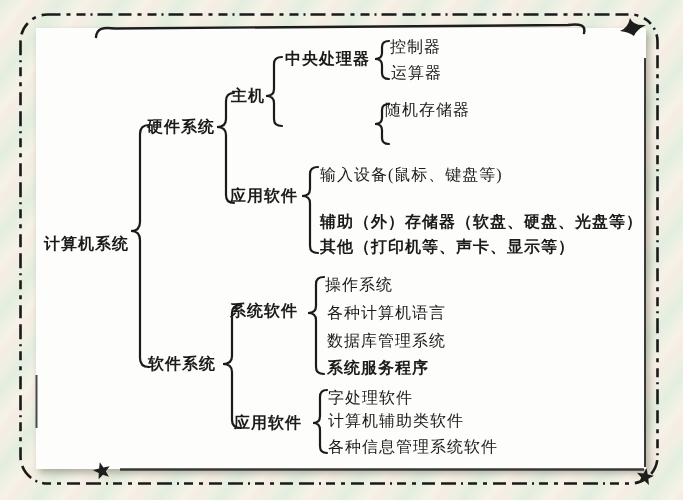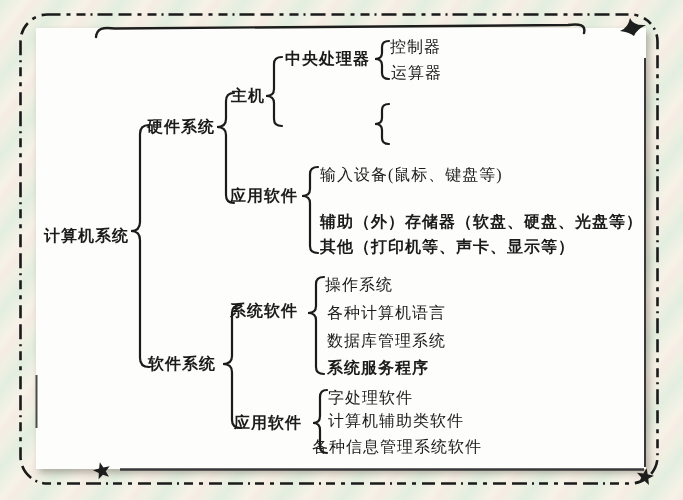--- a/index.html
+++ b/index.html
@@ -50,38 +50,39 @@
       <path d="M282,57 Q274,57 274,64 L274,89 Q274,96 266,96 Q274,96 274,103 L274,119 Q274,126 282,126"></path>
       <path d="M389,41 Q382,41 382,47 L382,53 Q382,59 375,59 Q382,59 382,65 L382,73 Q382,79 389,79"></path>
       <path d="M389,104 Q382,104 382,110 L382,118 Q382,124 375,124 Q382,124 382,130 L382,138 Q382,144 389,144"></path>
       <path d="M318,167 Q310,167 310,174 L310,189 Q310,196 302,196 Q310,196 310,203 L310,246 Q310,253 318,253"></path>
       <path d="M241,305 Q232,305 232,313 L232,356 Q232,364 223,364 Q232,364 232,372 L232,420 Q232,428 241,428"></path>
       <path d="M324,277 Q316,277 316,284 L316,306 Q316,313 308,313 Q316,313 316,320 L316,367 Q316,374 324,374"></path>
       <path d="M327,390 Q320,390 320,397 L320,416 Q320,423 313,423 Q320,423 320,430 L320,446 Q320,453 327,453"></path>
     </g>
   </svg>
 
-  <div class="lbl b" style="left:44px;top:226px">计算机系统</div>
+  <div class="lbl b" style="left:44px;top:234px">计算机系统</div>
 
   <div class="lbl b" style="left:147px;top:117px">硬件系统</div>
   <div class="lbl b" style="left:231px;top:86px">主机</div>
   <div class="lbl b" style="left:285px;top:49px">中央处理器</div>
   <div class="lbl" style="left:390px;top:37px">控制器</div>
   <div class="lbl" style="left:391px;top:63px">运算器</div>
+  <div class="lbl" style="left:385px;top:100px">随机存储器</div>
 
   <div class="lbl b" style="left:230px;top:186px">应用软件</div>
   <div class="lbl" style="left:320px;top:165px">输入设备(鼠标、键盘等)</div>
   <div class="lbl b" style="left:320px;top:212px">辅助（外）存储器（软盘、硬盘、光盘等）</div>
   <div class="lbl b" style="left:320px;top:237px">其他（打印机等、声卡、显示等）</div>
 
   <div class="lbl b" style="left:148px;top:354px">软件系统</div>
   <div class="lbl b" style="left:230px;top:301px">系统软件</div>
   <div class="lbl" style="left:325px;top:275px">操作系统</div>
   <div class="lbl" style="left:327px;top:303px">各种计算机语言</div>
   <div class="lbl" style="left:327px;top:331px">数据库管理系统</div>
   <div class="lbl b" style="left:327px;top:358px">系统服务程序</div>
 
   <div class="lbl b" style="left:234px;top:413px">应用软件</div>
   <div class="lbl" style="left:328px;top:388px">字处理软件</div>
   <div class="lbl" style="left:328px;top:411px">计算机辅助类软件</div>
-  <div class="lbl" style="left:312px;top:437px">各种信息管理系统软件</div>
+  <div class="lbl" style="left:328px;top:437px">各种信息管理系统软件</div>
 
 </div>
 
 </body></html>

